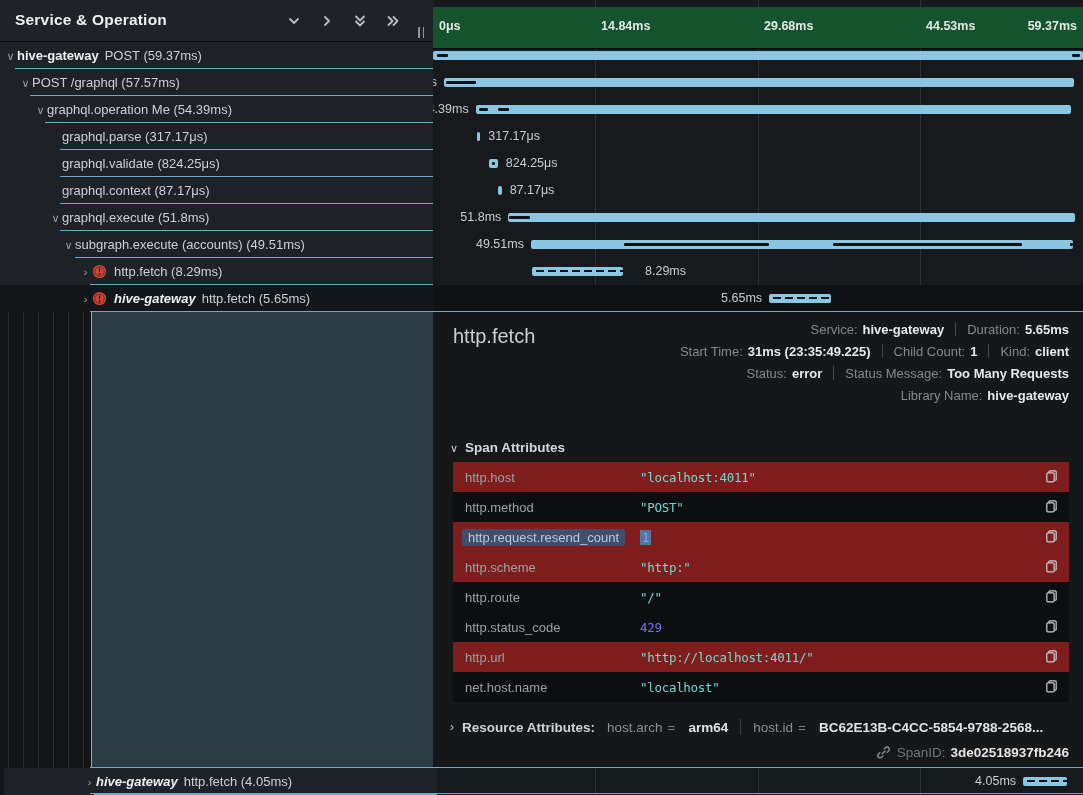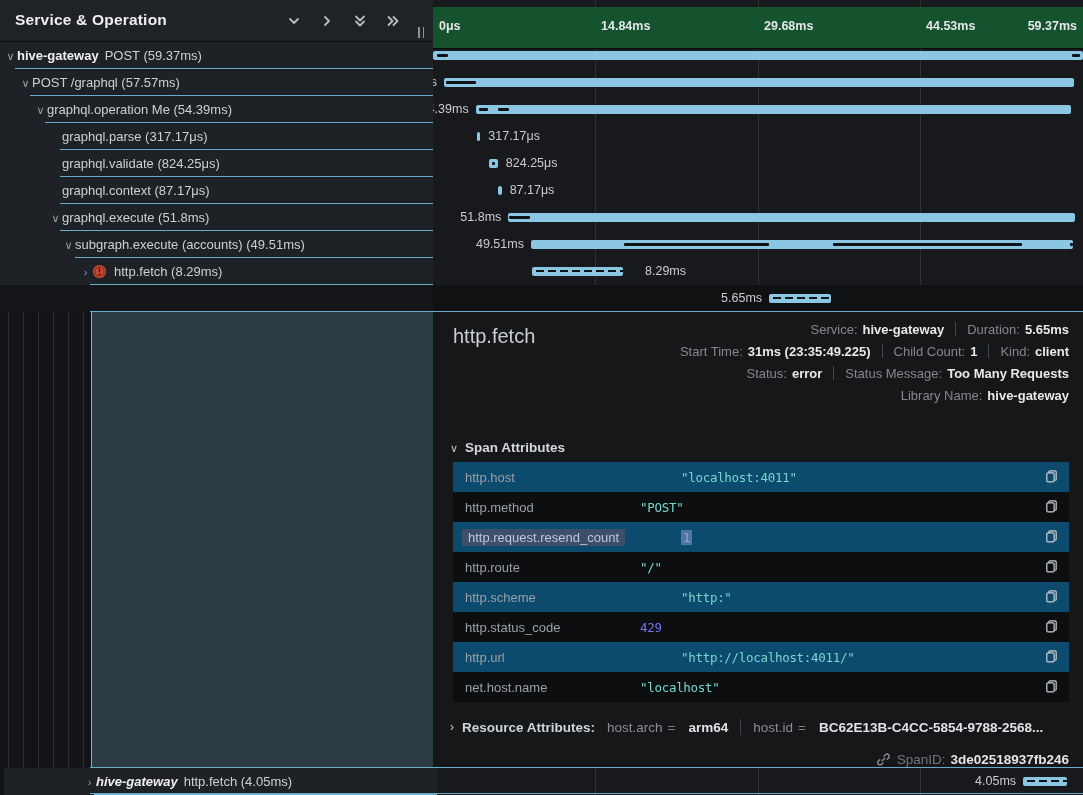--- a/index.html
+++ b/index.html
@@ -63,40 +63,40 @@
   .meta-line { display:flex; justify-content:flex-end; align-items:center; height:22px; font-size:13px; }
   .meta-line .lab { color:#84888d; margin-right:5px; }
   .meta-line .val { color:#e7e9ea; font-weight:700; }
   .meta-sep { width:1px; height:14px; background:#43474e; margin:0 11px; }
 
   .sect-hdr { position:absolute; left:17px; top:128px; font-size:13.5px; font-weight:700; color:#d4d8dc; cursor:pointer; }
   .sect-hdr .chev { color:#c5c9ce; font-size:11px; margin-right:7px; font-weight:400; }
 
   .attrs { position:absolute; left:20px; top:150px; width:616px; }
   .attr-row { position:relative; height:30px; display:flex; align-items:center; font-size:13px; }
-  .attr-row.odd { background:#0c4a6e;gap:41px; }
+  .attr-row.odd { background:#7f1d1d; }
   .attr-row.even { background:#0d0e10; }
   .attr-key { color:#9aa0a6; padding-left:12px; width:187px; flex:none; }
   .attr-row.selrow .attr-key span { background:#3d4f6a; color:#bdc9da; border-radius:2px; padding:1px 6px; margin-left:-3px; }
   .attr-val { font-family:"DejaVu Sans Mono", monospace; font-size:12.5px; letter-spacing:-0.3px; }
   .attr-val.string { color:#79d6cd; }
   .attr-val.number { color:#7672e8; }
   .attr-row.selrow .attr-val span { background:#50779f; color:#9e97f5; padding:0 2px; }
   .copy { position:absolute; right:10px; top:7px; background:none; border:none; color:#c9cdd2; cursor:pointer; padding:0; }
 
   .res-row { position:absolute; left:17px; top:402px; right:14px; height:26px; display:flex; align-items:center;
              font-size:13.5px; white-space:nowrap; overflow:hidden; cursor:pointer; }
   .res-chev { color:#c5c9ce; font-size:12px; margin-right:8px; }
   .res-label { font-weight:700; color:#ced3d8; margin-right:12px; }
   .res-key { color:#8a8e94; }
   .res-eq { color:#777d85; margin:0 5px; }
   .res-val { color:#e0e3e6; font-weight:700;margin-left:8px; }
   .res-sep { width:1px; height:16px; background:#3c4046; margin:0 12px; }
 
-  .spanid-row { position:absolute; right:14px; top:433px; height:22px; display:flex; align-items:flex-end; font-size:13.5px; }
+  .spanid-row { position:absolute; right:14px; top:433px; height:22px; display:flex; align-items:flex-start; font-size:13.5px; }
   .spanid-row svg { margin-right:6px; }
   .spanid-lab { color:#72767d; margin-right:5px; }
   .spanid-val { color:#e5e5e5; font-weight:700; }
 
   
   .blue-rule { position:absolute; height:1px; background:#6aabcb; z-index:10; }
 </style>
 </head>
 <body>
 
@@ -222,31 +222,31 @@
               </svg></button>
           </div>
           <div class="attr-row odd selrow">
             <span class="attr-key"><span>http.request.resend_count</span></span>
             <span class="attr-val number"><span>1</span></span>
             <button class="copy"><svg width="15" height="15" viewBox="0 0 16 16" fill="none" stroke="currentColor" stroke-width="1.3" stroke-linejoin="round">
                 <path d="M5.2 4.2v-1A1.2 1.2 0 0 1 6.4 2h5.4A1.2 1.2 0 0 1 13 3.2v7.6a1.2 1.2 0 0 1-1.2 1.2h-1"></path>
                 <rect x="3" y="4.2" width="7.8" height="9.6" rx="1.2"></rect>
               </svg></button>
           </div>
+          <div class="attr-row odd">
+            <span class="attr-key"><span>http.scheme</span></span>
+            <span class="attr-val string"><span>"http:"</span></span>
+            <button class="copy"><svg width="15" height="15" viewBox="0 0 16 16" fill="none" stroke="currentColor" stroke-width="1.3" stroke-linejoin="round">
+                <path d="M5.2 4.2v-1A1.2 1.2 0 0 1 6.4 2h5.4A1.2 1.2 0 0 1 13 3.2v7.6a1.2 1.2 0 0 1-1.2 1.2h-1"></path>
+                <rect x="3" y="4.2" width="7.8" height="9.6" rx="1.2"></rect>
+              </svg></button>
+          </div>
           <div class="attr-row even">
             <span class="attr-key"><span>http.route</span></span>
             <span class="attr-val string"><span>"/"</span></span>
-            <button class="copy"><svg width="15" height="15" viewBox="0 0 16 16" fill="none" stroke="currentColor" stroke-width="1.3" stroke-linejoin="round">
-                <path d="M5.2 4.2v-1A1.2 1.2 0 0 1 6.4 2h5.4A1.2 1.2 0 0 1 13 3.2v7.6a1.2 1.2 0 0 1-1.2 1.2h-1"></path>
-                <rect x="3" y="4.2" width="7.8" height="9.6" rx="1.2"></rect>
-              </svg></button>
-          </div>
-          <div class="attr-row odd">
-            <span class="attr-key"><span>http.scheme</span></span>
-            <span class="attr-val string"><span>"http:"</span></span>
             <button class="copy"><svg width="15" height="15" viewBox="0 0 16 16" fill="none" stroke="currentColor" stroke-width="1.3" stroke-linejoin="round">
                 <path d="M5.2 4.2v-1A1.2 1.2 0 0 1 6.4 2h5.4A1.2 1.2 0 0 1 13 3.2v7.6a1.2 1.2 0 0 1-1.2 1.2h-1"></path>
                 <rect x="3" y="4.2" width="7.8" height="9.6" rx="1.2"></rect>
               </svg></button>
           </div>
           <div class="attr-row even">
             <span class="attr-key"><span>http.status_code</span></span>
             <span class="attr-val number"><span>429</span></span>
             <button class="copy"><svg width="15" height="15" viewBox="0 0 16 16" fill="none" stroke="currentColor" stroke-width="1.3" stroke-linejoin="round">
                 <path d="M5.2 4.2v-1A1.2 1.2 0 0 1 6.4 2h5.4A1.2 1.2 0 0 1 13 3.2v7.6a1.2 1.2 0 0 1-1.2 1.2h-1"></path>
@@ -311,21 +311,26 @@
         <div class="trow d3"><span class="pad"><span class="noChev"></span><span class="tname">graphql.validate (824.25μs)</span></span><span class="underline"></span></div>
         <div class="trow d3"><span class="pad"><span class="noChev"></span><span class="tname">graphql.context (87.17μs)</span></span><span class="underline"></span></div>
         <div class="trow d3"><span class="pad"><span class="chev">∨</span><span class="tname">graphql.execute (51.8ms)</span></span><span class="underline"></span></div>
         <div class="trow d4"><span class="pad"><span class="chev">∨</span><span class="tname">subgraph.execute (accounts) (49.51ms)</span></span><span class="underline"></span></div>
         <div class="trow d5"><span class="pad"><span class="chev">›</span><svg class="erricon" viewBox="0 0 16 16">
               <circle cx="8" cy="8" r="7" fill="#cc4b37"></circle>
               <circle cx="8" cy="8" r="5" fill="none" stroke="#8a2f20" stroke-width="1.4"></circle>
               <rect x="7.25" y="4.6" width="1.5" height="4.2" rx="0.75" fill="#2e120c"></rect>
               <circle cx="8" cy="10.9" r="0.95" fill="#2e120c"></circle>
             </svg><span class="tname">http.fetch (8.29ms)</span></span><span class="underline"></span></div>
-        <div class="trow d5 selected"><span class="underline"></span></div>
+        <div class="trow d5 selected"><span class="pad"><span class="chev">›</span><svg class="erricon" viewBox="0 0 16 16">
+              <circle cx="8" cy="8" r="7" fill="#cc4b37"></circle>
+              <circle cx="8" cy="8" r="5" fill="none" stroke="#8a2f20" stroke-width="1.4"></circle>
+              <rect x="7.25" y="4.6" width="1.5" height="4.2" rx="0.75" fill="#2e120c"></rect>
+              <circle cx="8" cy="10.9" r="0.95" fill="#2e120c"></circle>
+            </svg><span class="svc italic">hive-gateway</span><span class="tname">http.fetch (5.65ms)</span></span><span class="underline"></span></div>
       </div>
 
     <div class="guide" style="left:8px"></div>
     <div class="guide" style="left:23px"></div>
     <div class="guide" style="left:38px"></div>
     <div class="guide" style="left:53px"></div>
     <div class="guide" style="left:68px"></div>
     <div class="guide" style="left:83px"></div>
 
     <div id="expanded-box"></div>

